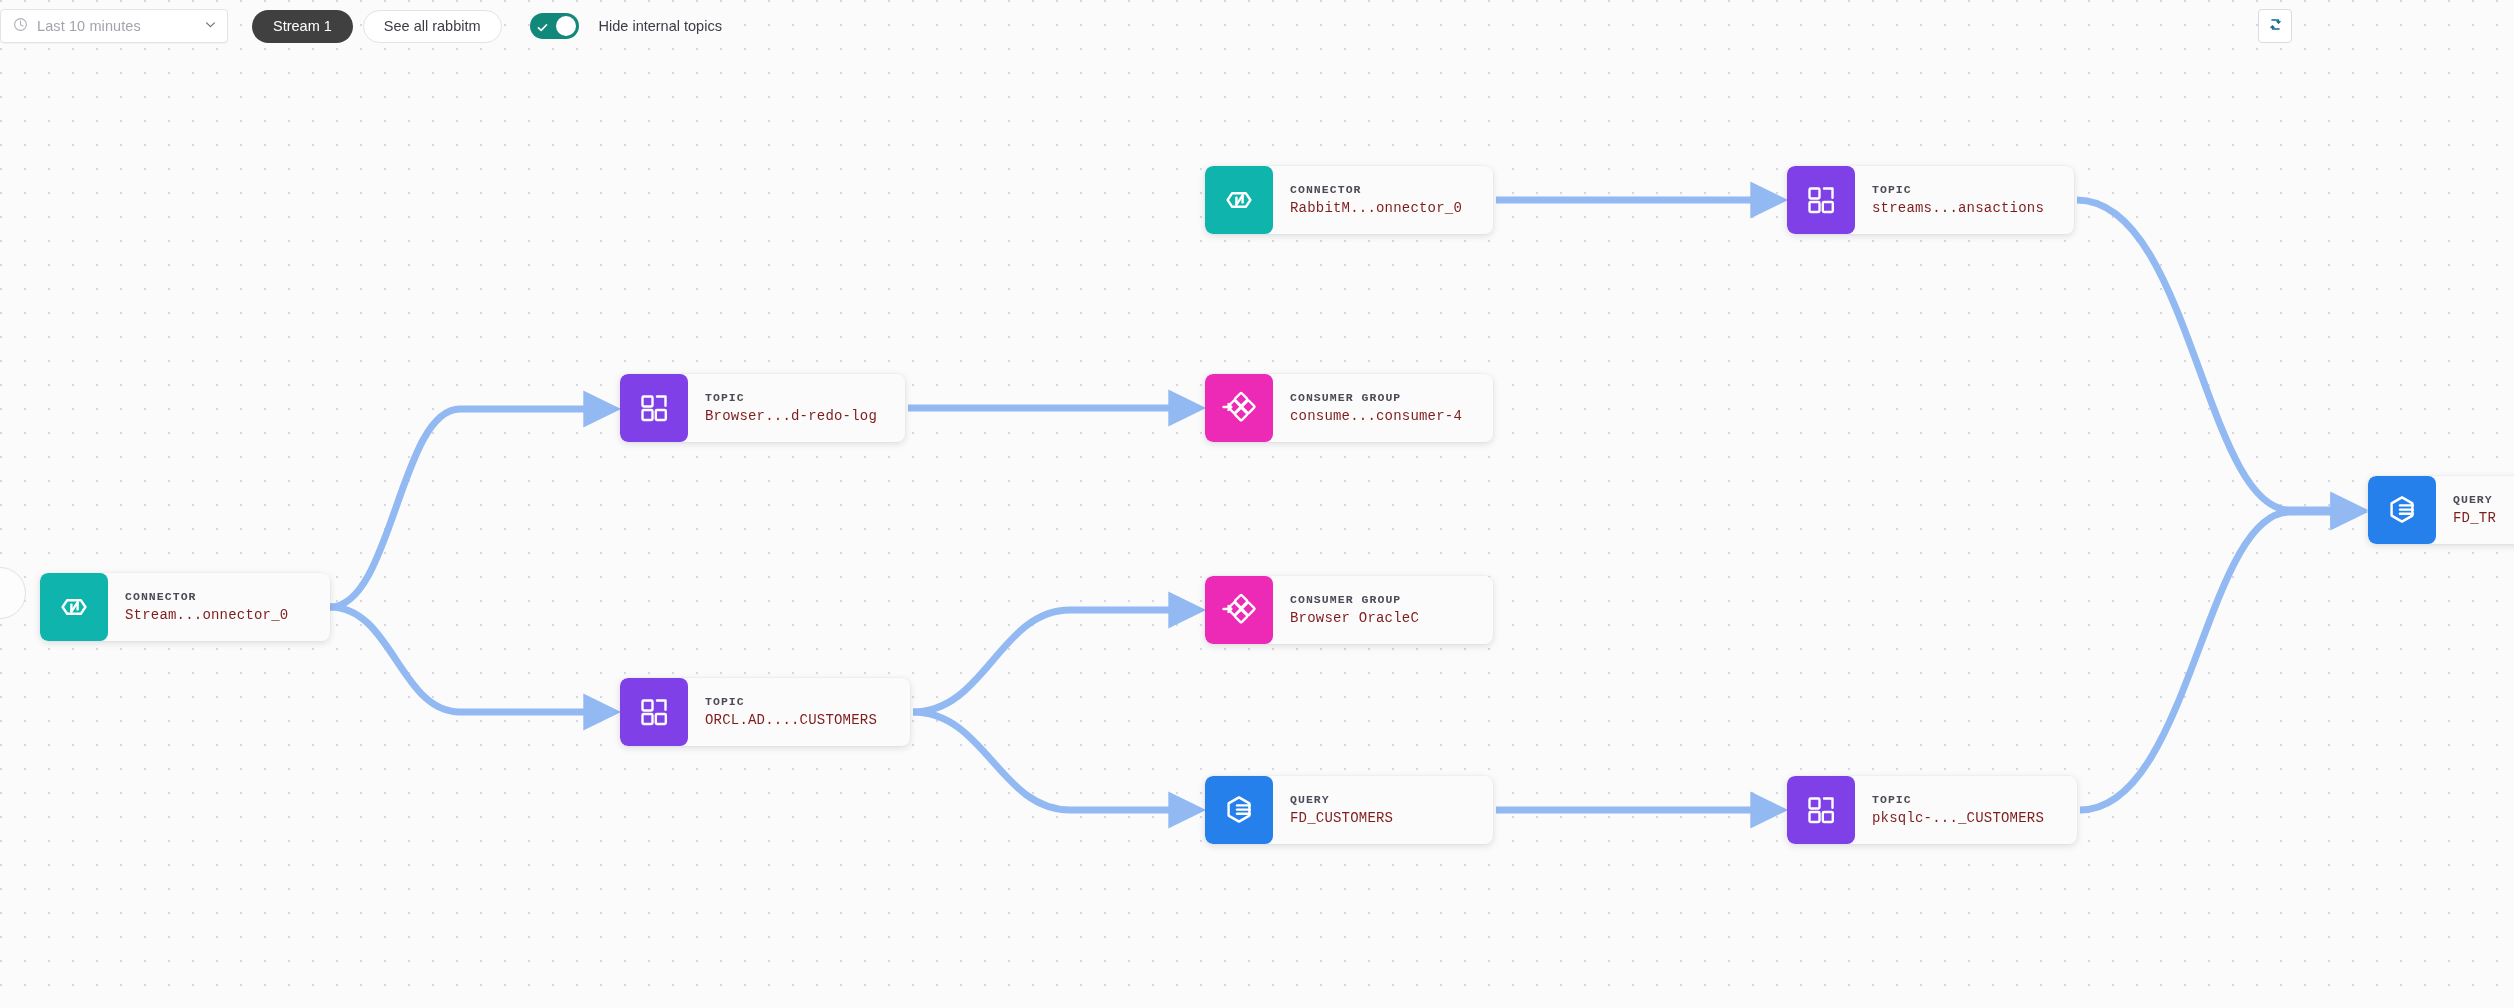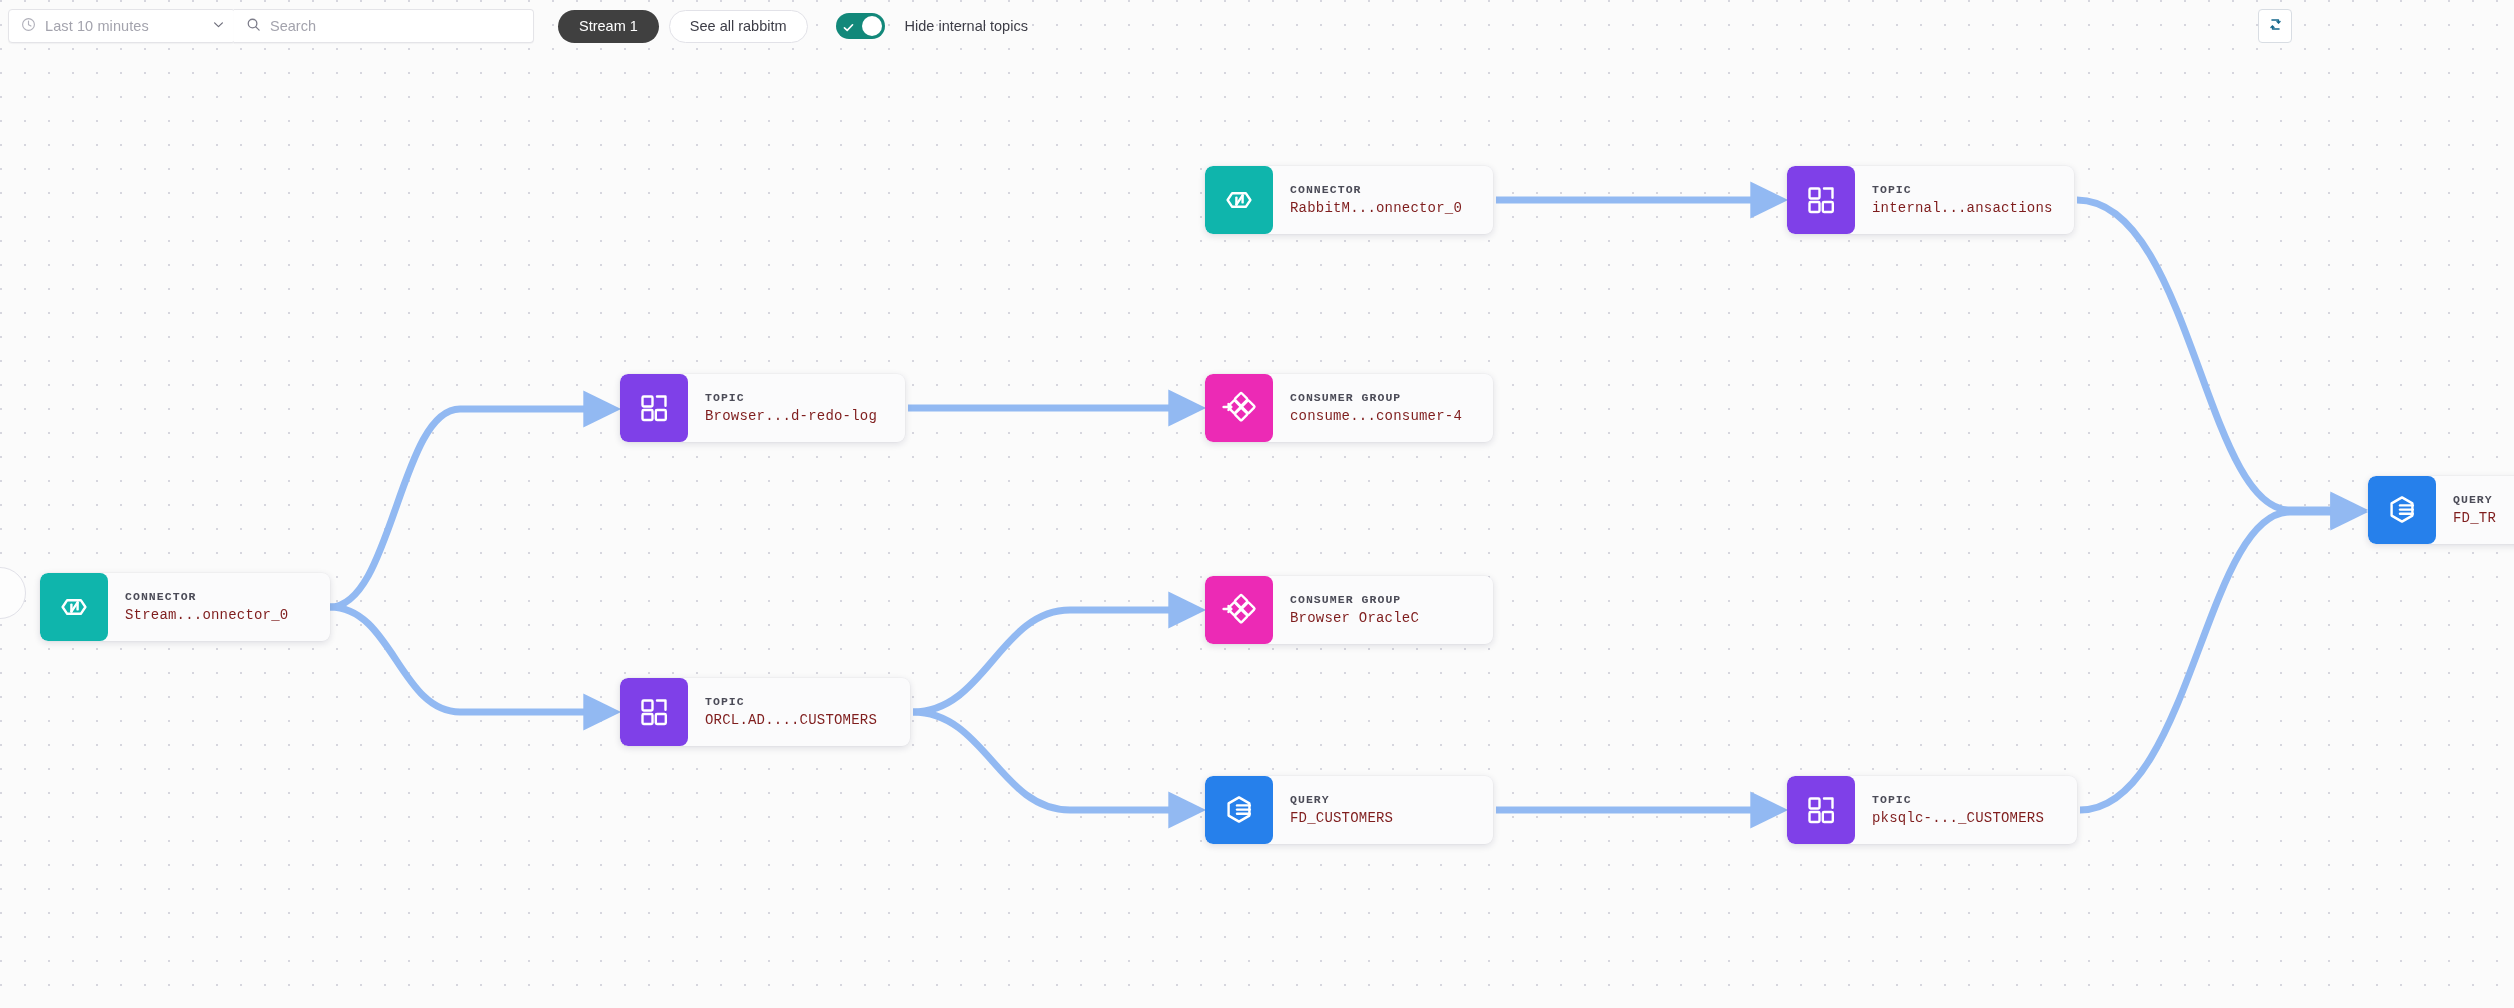--- a/index.html
+++ b/index.html
@@ -31,21 +31,21 @@
   }
 
   
   #toolbar {
     position: absolute;
     left: 0; top: 0;
     width: 2306px;
     height: 52px;
     display: flex;
     align-items: center;
-    padding-left: 8px;
+    padding-left: 0;
     z-index: 40;
     pointer-events: none;
   }
   #toolbar > * { pointer-events: auto; }
 
   .time-range {
     width: 228px;
     height: 34px;
     background: #ffffff;
     border: 1px solid #e4e4e8;
@@ -336,21 +336,21 @@
         <div class="badge topic">
           <svg width="36" height="36" viewBox="0 0 36 36">
             <rect x="6.5" y="6.5" width="10" height="10" rx="1.2" stroke="#ffffff" fill="none" stroke-width="2.4" stroke-linecap="round" stroke-linejoin="round"></rect>
             <rect x="6.5" y="20" width="10" height="10" rx="1.2" stroke="#ffffff" fill="none" stroke-width="2.4" stroke-linecap="round" stroke-linejoin="round"></rect>
             <rect x="19.8" y="20" width="10" height="10" rx="1.2" stroke="#ffffff" fill="none" stroke-width="2.4" stroke-linecap="round" stroke-linejoin="round"></rect>
             <path d="M21,6.5 L29.5,6.5 L29.5,15.8" stroke="#ffffff" fill="none" stroke-width="2.4" stroke-linecap="round" stroke-linejoin="round"></path>
           </svg>
         </div>
         <div class="body">
           <div class="kind">TOPIC</div>
-          <div class="name">internal...ansactions</div>
+          <div class="name">streams...ansactions</div>
         </div>
       </div>
       <div class="node" style="left: 1787px; top: 776px; width: 290px;">
         <div class="badge topic">
           <svg width="36" height="36" viewBox="0 0 36 36">
             <rect x="6.5" y="6.5" width="10" height="10" rx="1.2" stroke="#ffffff" fill="none" stroke-width="2.4" stroke-linecap="round" stroke-linejoin="round"></rect>
             <rect x="6.5" y="20" width="10" height="10" rx="1.2" stroke="#ffffff" fill="none" stroke-width="2.4" stroke-linecap="round" stroke-linejoin="round"></rect>
             <rect x="19.8" y="20" width="10" height="10" rx="1.2" stroke="#ffffff" fill="none" stroke-width="2.4" stroke-linecap="round" stroke-linejoin="round"></rect>
             <path d="M21,6.5 L29.5,6.5 L29.5,15.8" stroke="#ffffff" fill="none" stroke-width="2.4" stroke-linecap="round" stroke-linejoin="round"></path>
           </svg>
@@ -432,29 +432,20 @@
         </svg>
       </span>
       <span class="label">Last 10 minutes</span>
       <span>
         <svg width="13" height="13" viewBox="0 0 16 16">
           <path d="M3.2,6 L8,10.6 L12.8,6" fill="none" stroke="#6d6d7a" stroke-width="1.5" stroke-linecap="round" stroke-linejoin="round"></path>
         </svg>
       </span>
     </div>
 
-    <div class="search-box">
-      <span>
-        <svg width="15" height="15" viewBox="0 0 16 16">
-          <circle cx="7" cy="7" r="4.6" fill="none" stroke="#7d7d8a" stroke-width="1.35"></circle>
-          <path d="M10.5,10.5 L14,14" stroke="#7d7d8a" stroke-width="1.35" stroke-linecap="round"></path>
-        </svg>
-      </span>
-      <input type="text" placeholder="Search" style="">
-    </div>
 
     <div class="toolbar-gap"></div>
 
     <button class="stream-pill">Stream 1</button>
 
     <button class="streams-pill">See all rabbitm</button>
 
     <div class="toggle-wrap">
       <div class="toggle">
         <span class="check">

